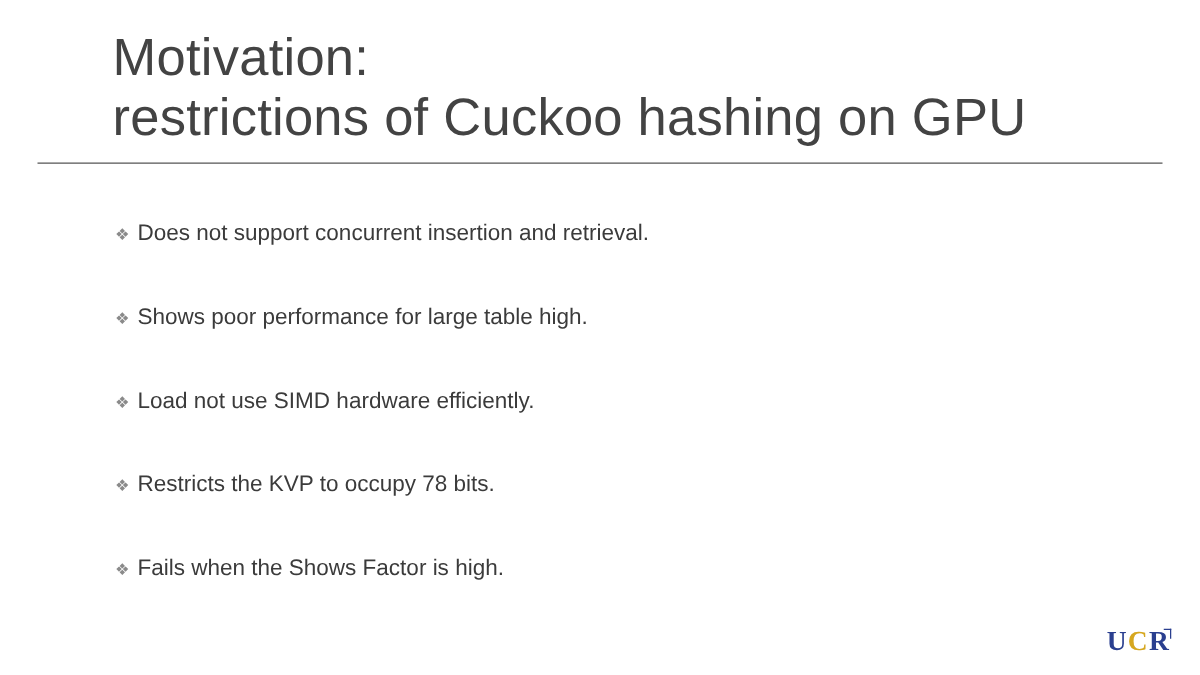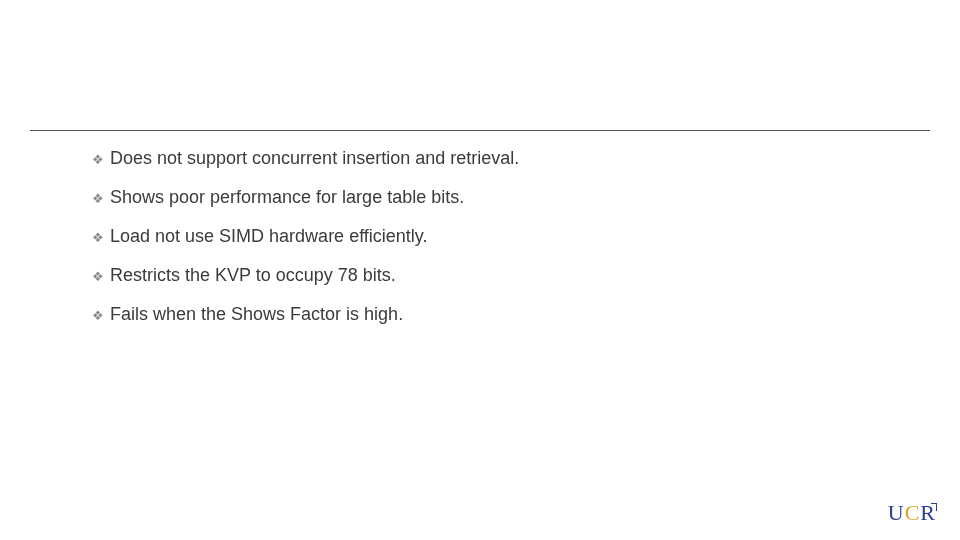--- a/index.html
+++ b/index.html
@@ -37,27 +37,27 @@
     color: #3b3b3b;
   }
   .bullet-icon {
     flex: 0 0 auto;
     width: 18px;
     font-size: 13px;
     color: #8a8a8a;
     position: relative;
     top: 0px;
   }
-  .bullet-text { flex: 1 1 auto; }
+  .bullet-text { flex: 1 1 auto; margin-top: 28px; }
   .logo {
     position: absolute;
     right: 24px;
     bottom: 14px;
     font-family: Georgia, "Times New Roman", serif;
-    font-weight: 400;
+    font-weight: 700;
     font-size: 22px;
     letter-spacing: 1px;
   }
   .logo .u { color: #2a3f8f; }
   .logo .c { color: #d6a71f; }
   .logo .r { color: #2a3f8f; position: relative; }
   .logo .r::after {
     content: "";
     position: absolute;
     right: -1px;
@@ -66,31 +66,35 @@
     height: 7px;
     border: 1px solid #2a3f8f;
     border-left: none;
     border-bottom: none;
   }
 </style>
 </head>
 <body>
 <div class="slide">
 
+  <h1 class="title">
+    <span>Motivation:</span><br>
+    <span>restrictions of Cuckoo hashing on GPU</span>
+  </h1>
 
   <div class="title-rule"></div>
 
   <div class="body">
     <div class="bullet-row">
       <span class="bullet-icon">❖</span>
       <span class="bullet-text">Does not support concurrent insertion and retrieval.</span>
     </div>
     <div class="bullet-row">
       <span class="bullet-icon">❖</span>
-      <span class="bullet-text">Shows poor performance for large table bits.</span>
+      <span class="bullet-text">Shows poor performance for large table high.</span>
     </div>
     <div class="bullet-row">
       <span class="bullet-icon">❖</span>
       <span class="bullet-text">Load not use SIMD hardware efficiently.</span>
     </div>
     <div class="bullet-row">
       <span class="bullet-icon">❖</span>
       <span class="bullet-text">Restricts the KVP to occupy 78 bits.</span>
     </div>
     <div class="bullet-row">

